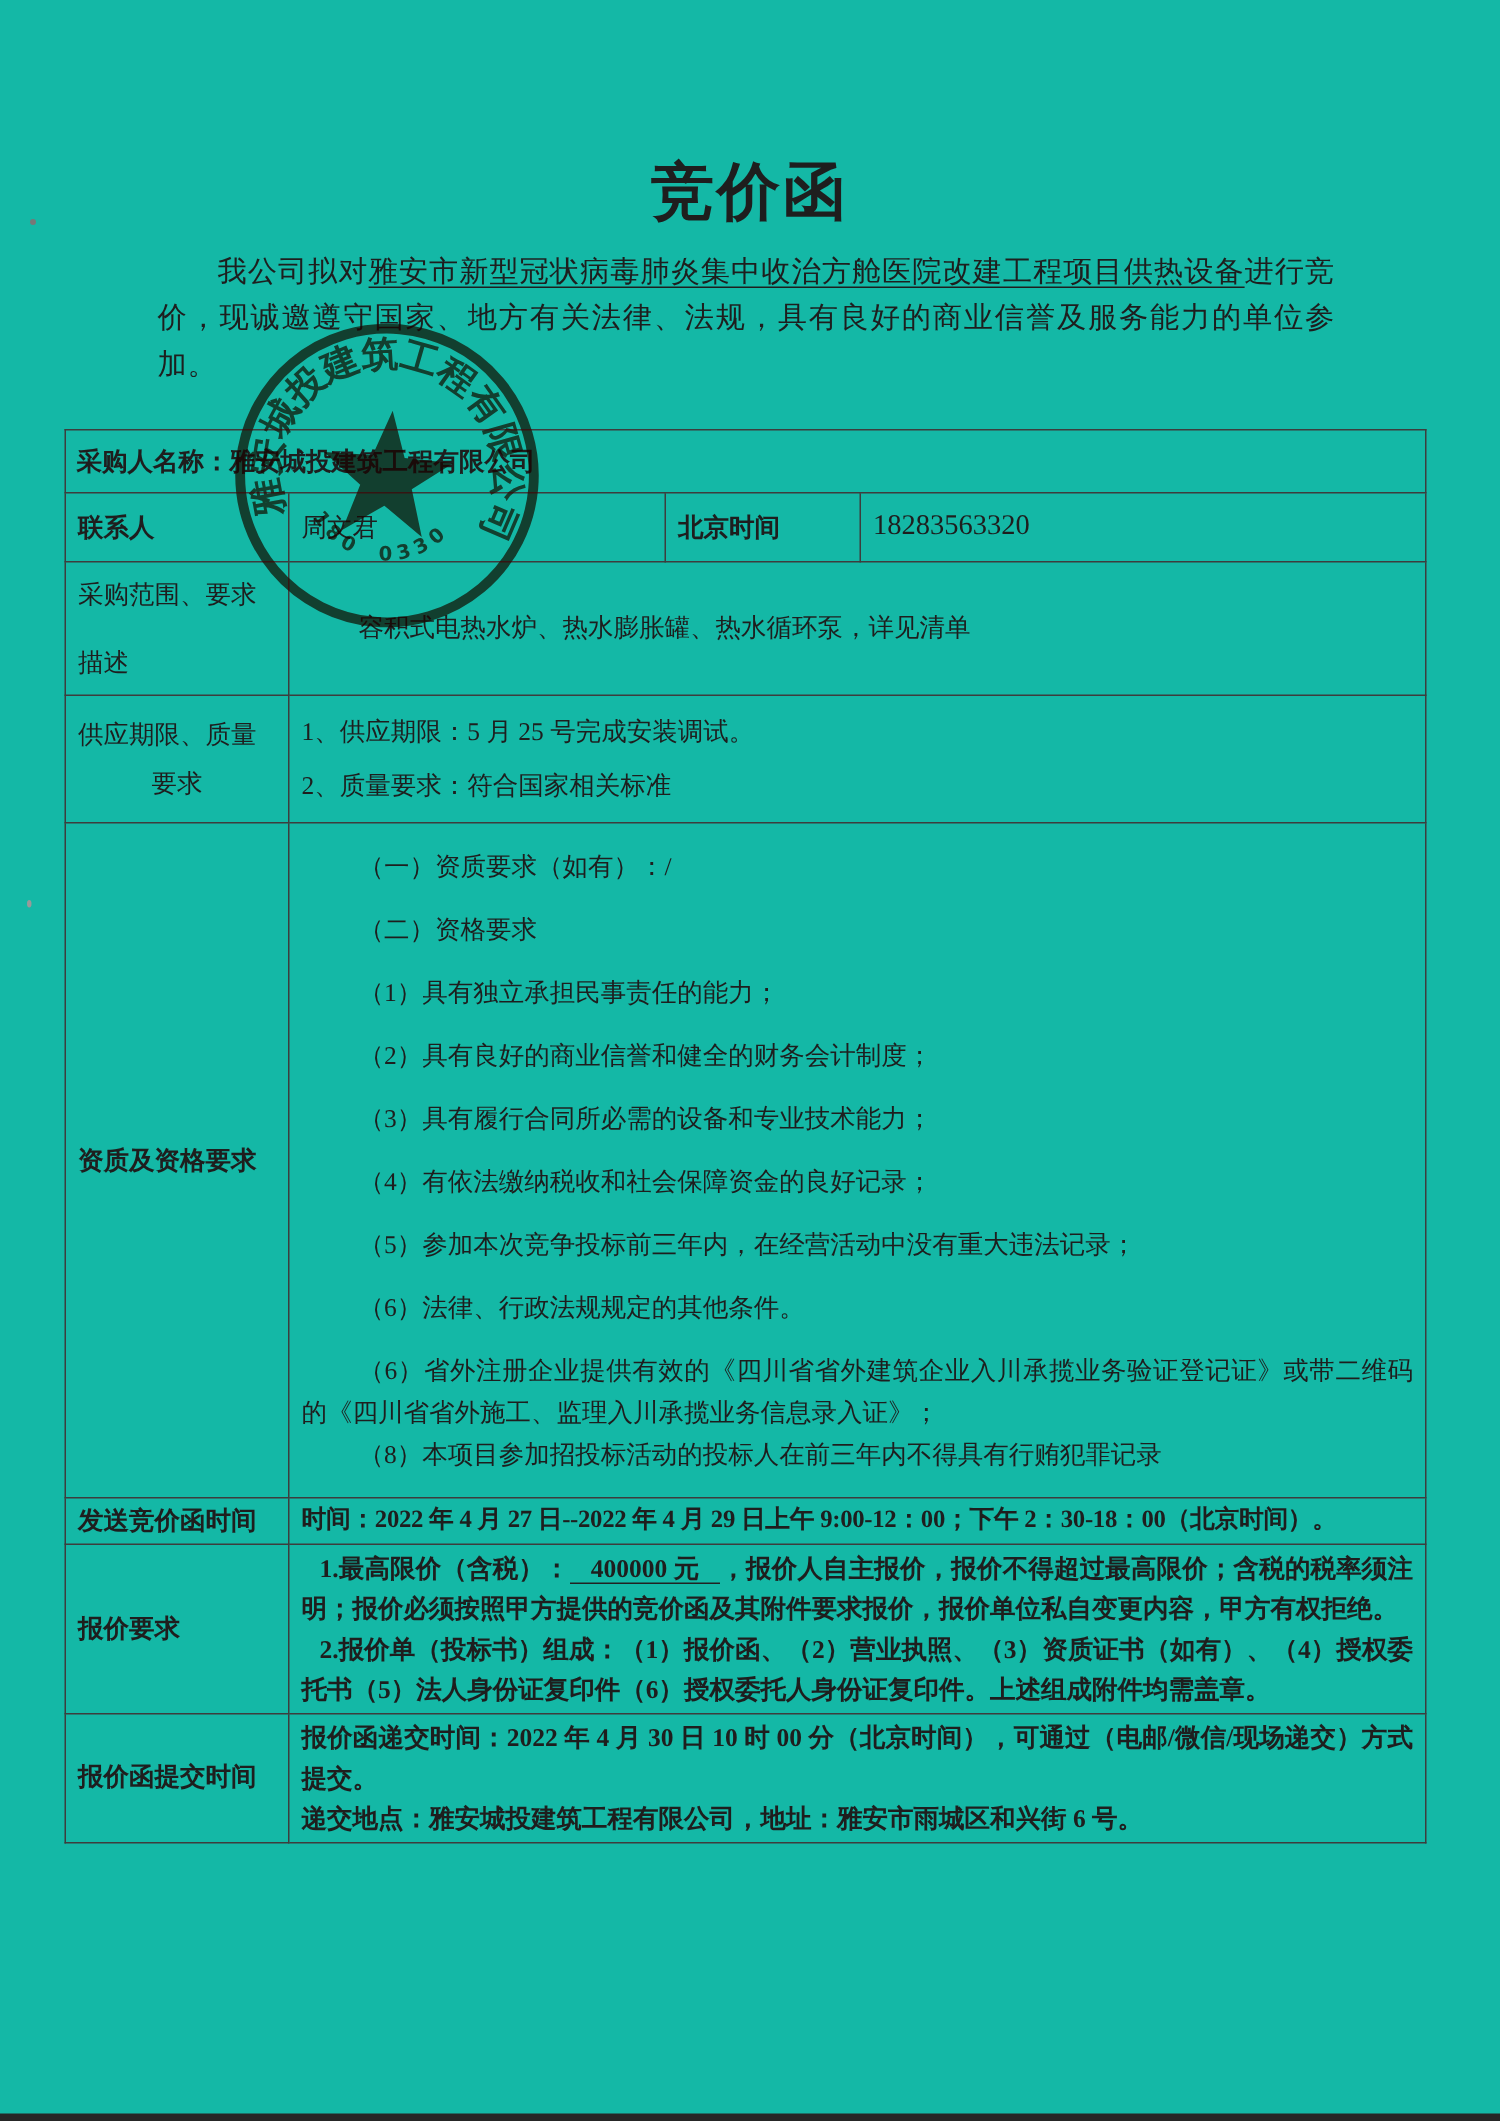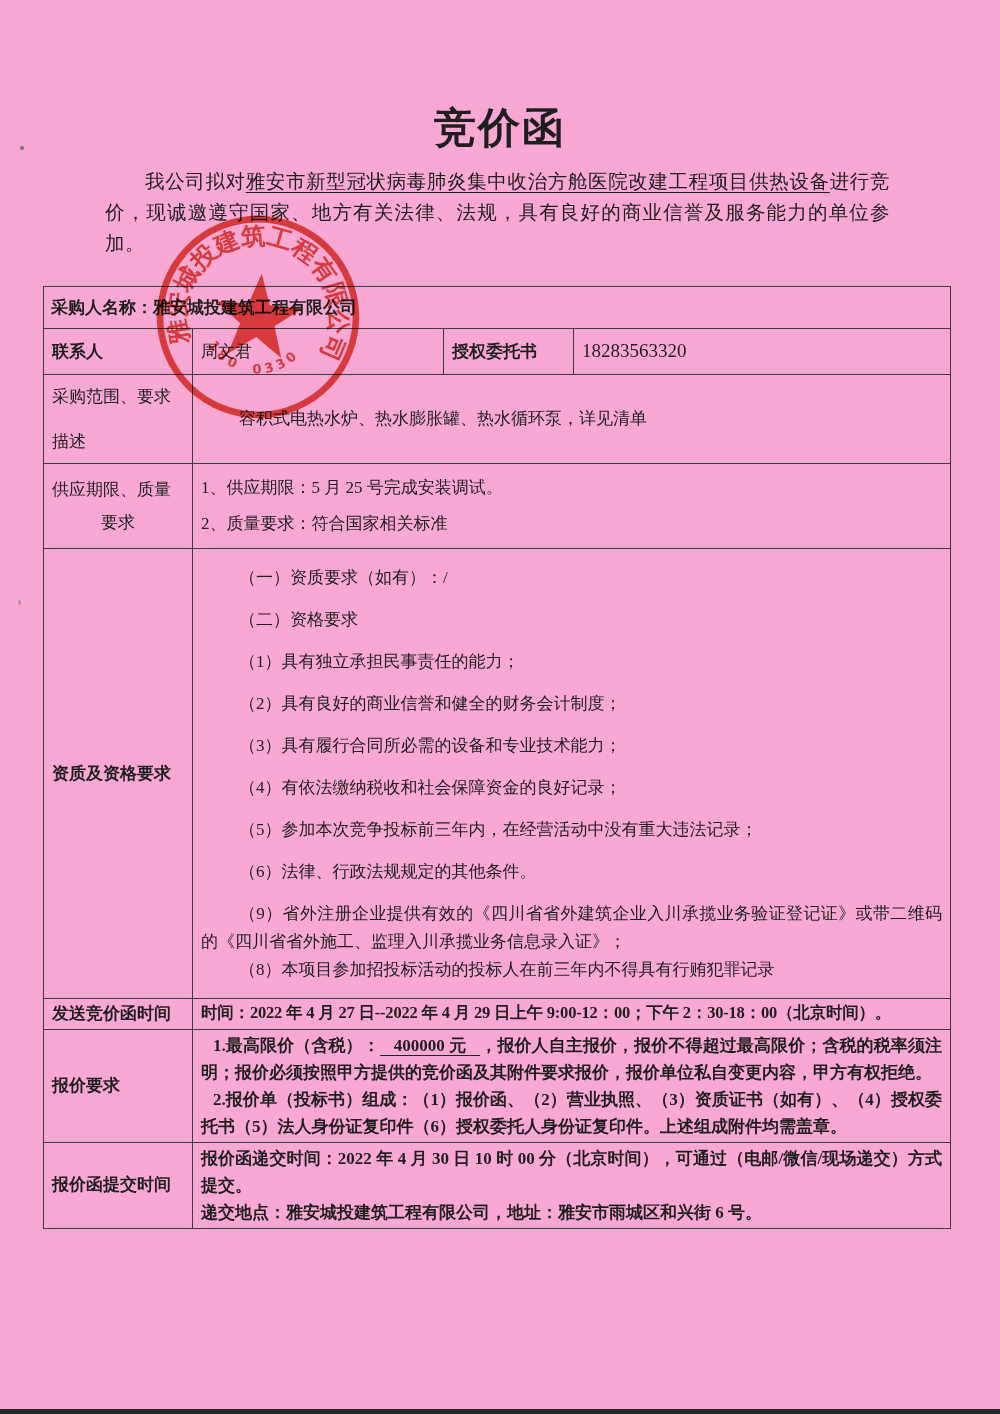--- a/index.html
+++ b/index.html
@@ -1,20 +1,20 @@
 <!DOCTYPE html>
 <html><head>
 <meta charset="utf-8">
 <style>
   * { margin:0; padding:0; box-sizing:border-box; }
   html,body { background:#e8e8e8; }
   .page {
     position:relative;
     width:1000px; height:1414px;
-    background:#f9a8d4;
+    background:#14b8a6;
     font-family:"Liberation Serif","DejaVu Serif",serif;
     color:#1e1e1e;
     overflow:hidden;
     margin:0 auto;
   }
   .doc-title {
     position:absolute; top:100px; left:0; width:100%;
     text-align:center;
     font-size:42px; font-weight:700; letter-spacing:2px;
   }
@@ -91,21 +91,21 @@
         <col style="width:130px">
         <col style="width:377px">
     </colgroup>
     <tbody>
     <tr class="full-row" style="height:42px">
       <td colspan="4"><span class="lbl">采购人名称：</span><span>雅安城投建筑工程有限公司</span></td>
     </tr>
     <tr style="height:46px">
       <td class="lbl-cell">联系人</td>
       <td class="name-cell">周文君</td>
-      <td class="lbl-cell">授权委托书</td>
+      <td class="lbl-cell">北京时间</td>
       <td class="phone-cell">18283563320</td>
     </tr>
     <tr style="height:89px">
       <td class="scope-label">
         <span>采购范围、要求</span>
         <span class="l2">描述</span>
       </td>
       <td colspan="3" class="scope-content">容积式电热水炉、热水膨胀罐、热水循环泵，详见清单</td>
     </tr>
     <tr style="height:85px">
@@ -122,21 +122,21 @@
       <td class="qual-label">资质及资格要求</td>
       <td colspan="3" class="qual-content">
         <p>（一）资质要求（如有）：/</p>
         <p>（二）资格要求</p>
         <p>（1）具有独立承担民事责任的能力；</p>
         <p>（2）具有良好的商业信誉和健全的财务会计制度；</p>
         <p>（3）具有履行合同所必需的设备和专业技术能力；</p>
         <p>（4）有依法缴纳税收和社会保障资金的良好记录；</p>
         <p>（5）参加本次竞争投标前三年内，在经营活动中没有重大违法记录；</p>
         <p>（6）法律、行政法规规定的其他条件。</p>
-        <p class="no-gap">（9）省外注册企业提供有效的《四川省省外建筑企业入川承揽业务验证登记证》或带二维码的《四川省省外施工、监理入川承揽业务信息录入证》；</p>
+        <p class="no-gap">（6）省外注册企业提供有效的《四川省省外建筑企业入川承揽业务验证登记证》或带二维码的《四川省省外施工、监理入川承揽业务信息录入证》；</p>
         <p class="no-gap">（8）本项目参加招投标活动的投标人在前三年内不得具有行贿犯罪记录</p>
       </td>
     </tr>
     <tr style="height:28px">
       <td class="lbl-cell">发送竞价函时间</td>
       <td colspan="3" class="send-time-cell">时间：2022 年 4 月 27 日--2022 年 4 月 29 日上午 9:00-12：00；下午 2：30-18：00（北京时间）。</td>
     </tr>
     <tr style="height:107px">
       <td class="lbl-cell">报价要求</td>
       <td colspan="3" class="quote-cell">

